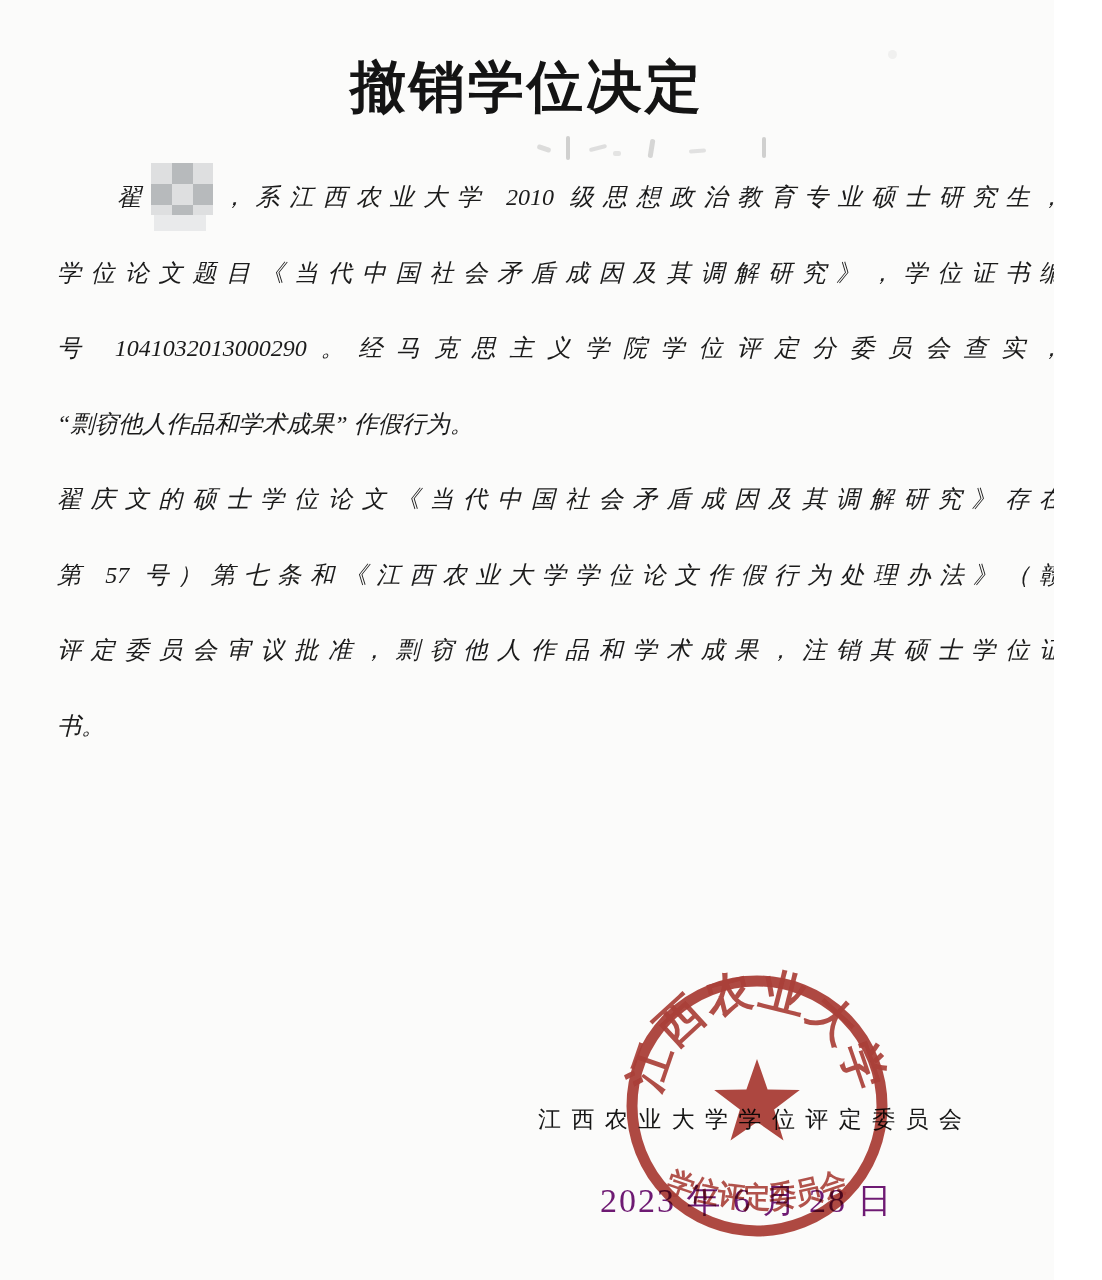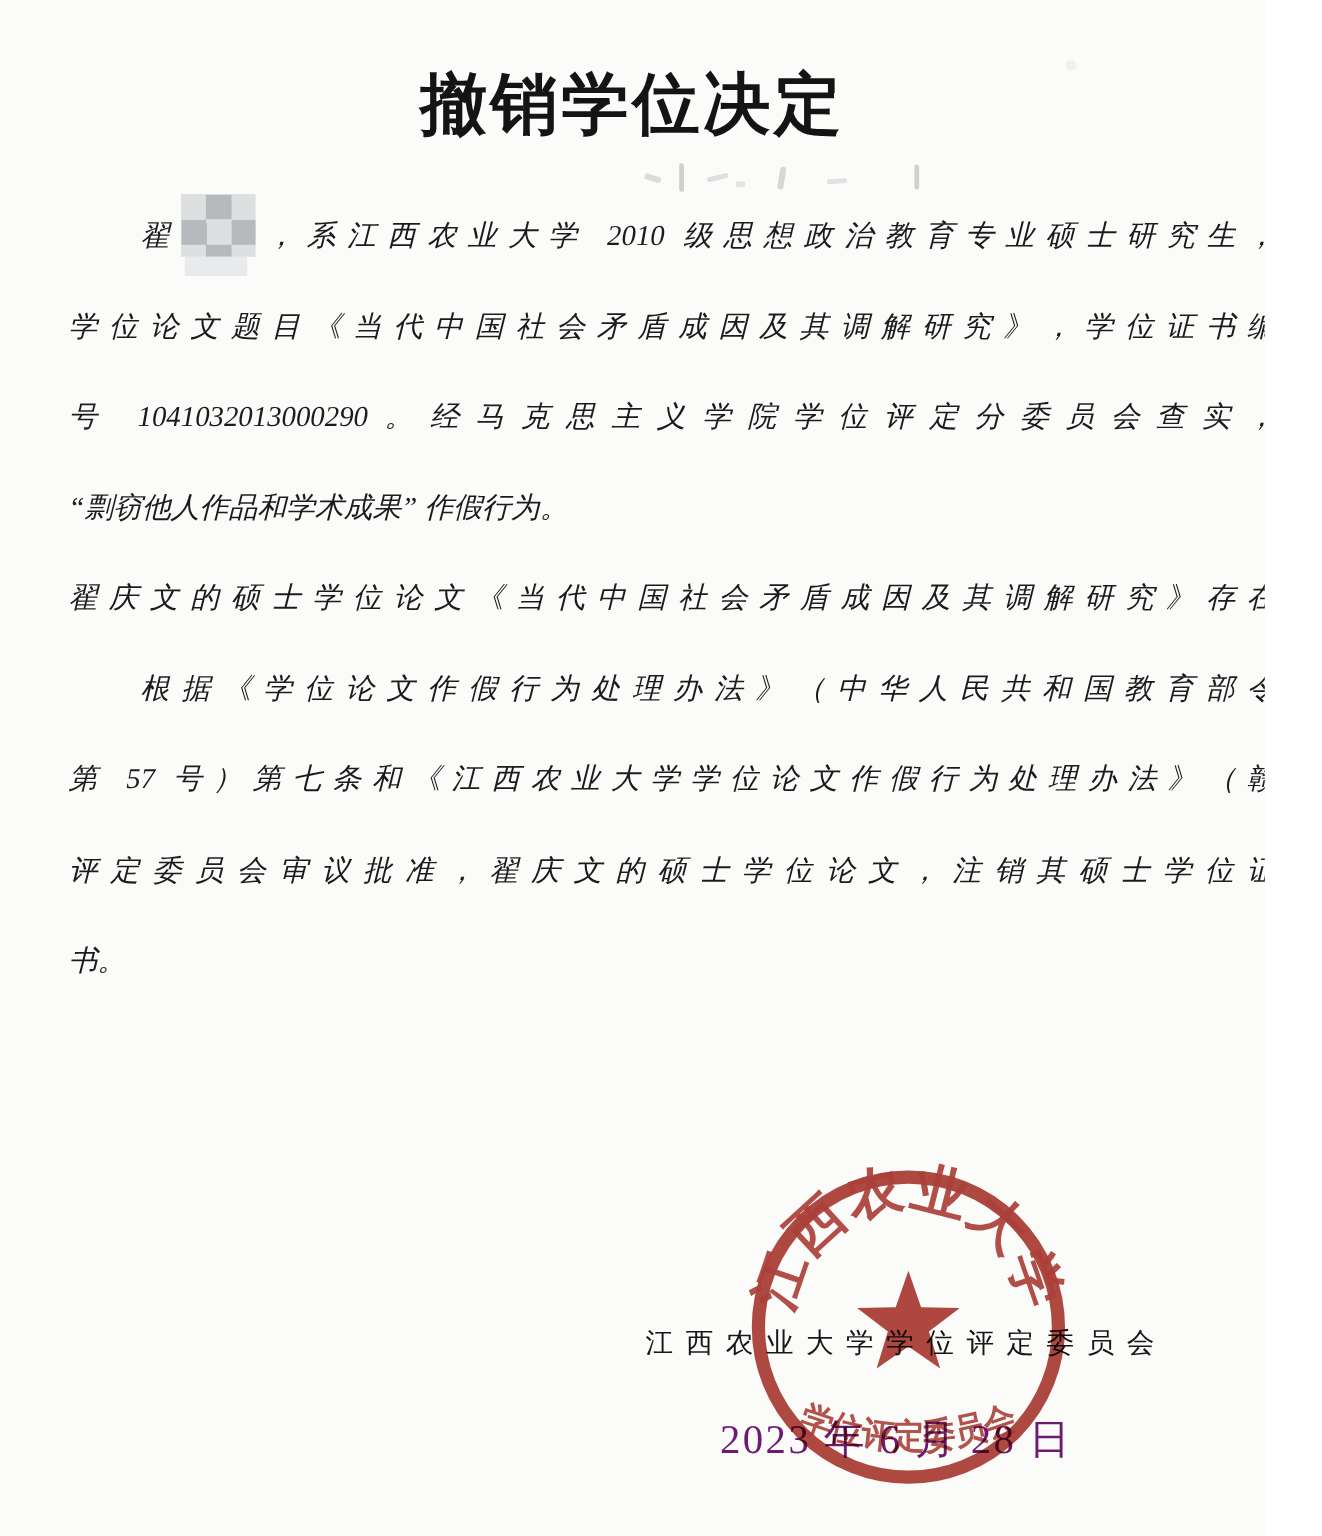--- a/index.html
+++ b/index.html
@@ -79,23 +79,22 @@
     <div class="artifact" style="left:762px;top:137px;width:4px;height:21px;opacity:.30;"></div>
     <div class="artifact" style="left:888px;top:50px;width:9px;height:9px;opacity:.08;border-radius:50%;"></div>
   </div>
 
   <div class="body-text">
     <div class="line justify indent"><span>翟</span><span class="redacted"></span><span>，系江西农业大学 2010 级思想政治教育专业硕士研究生，</span></div>
     <div class="line justify">学位论文题目《当代中国社会矛盾成因及其调解研究》，学位证书编</div>
     <div class="line justify">号 1041032013000290。经马克思主义学院学位评定分委员会查实，</div>
     <div class="line">“剽窃他人作品和学术成果” 作假行为。</div>
     <div class="line justify">翟庆文的硕士学位论文《当代中国社会矛盾成因及其调解研究》存在</div>
-    <div class="line justify indent">根据《学位论文作假行为处理办法》（中华人民共和国教育部令</div>
     <div class="line justify">第 57 号）第七条和《江西农业大学学位论文作假行为处理办法》（赣</div>
-    <div class="line justify">评定委员会审议批准，翟庆文的硕士学位论文，注销其硕士学位证</div>
+    <div class="line justify">评定委员会审议批准，剽窃他人作品和学术成果，注销其硕士学位证</div>
     <div class="line">书。</div>
   </div>
 
   <svg class="seal" viewBox="0 0 300 310" xmlns="http://www.w3.org/2000/svg">
     <defs>
       <path id="sealArcTop" d="M 53 148 A 97 97 0 1 1 247 148" fill="none"></path>
       <path id="sealArcBottom" d="M 58 234 Q 150 270 242 234" fill="none"></path>
     </defs>
     <circle cx="150" cy="151" r="125" fill="none" stroke-width="11" opacity="0.95" stroke="#a63129"></circle>
     <polygon opacity="0.96" points="150,104 160.6,134.4 192.8,135.1 167.1,154.6 176.5,185.4 150,167 123.5,185.4 132.9,154.6 107.2,135.1 139.4,134.4" fill="#a63129"></polygon>

